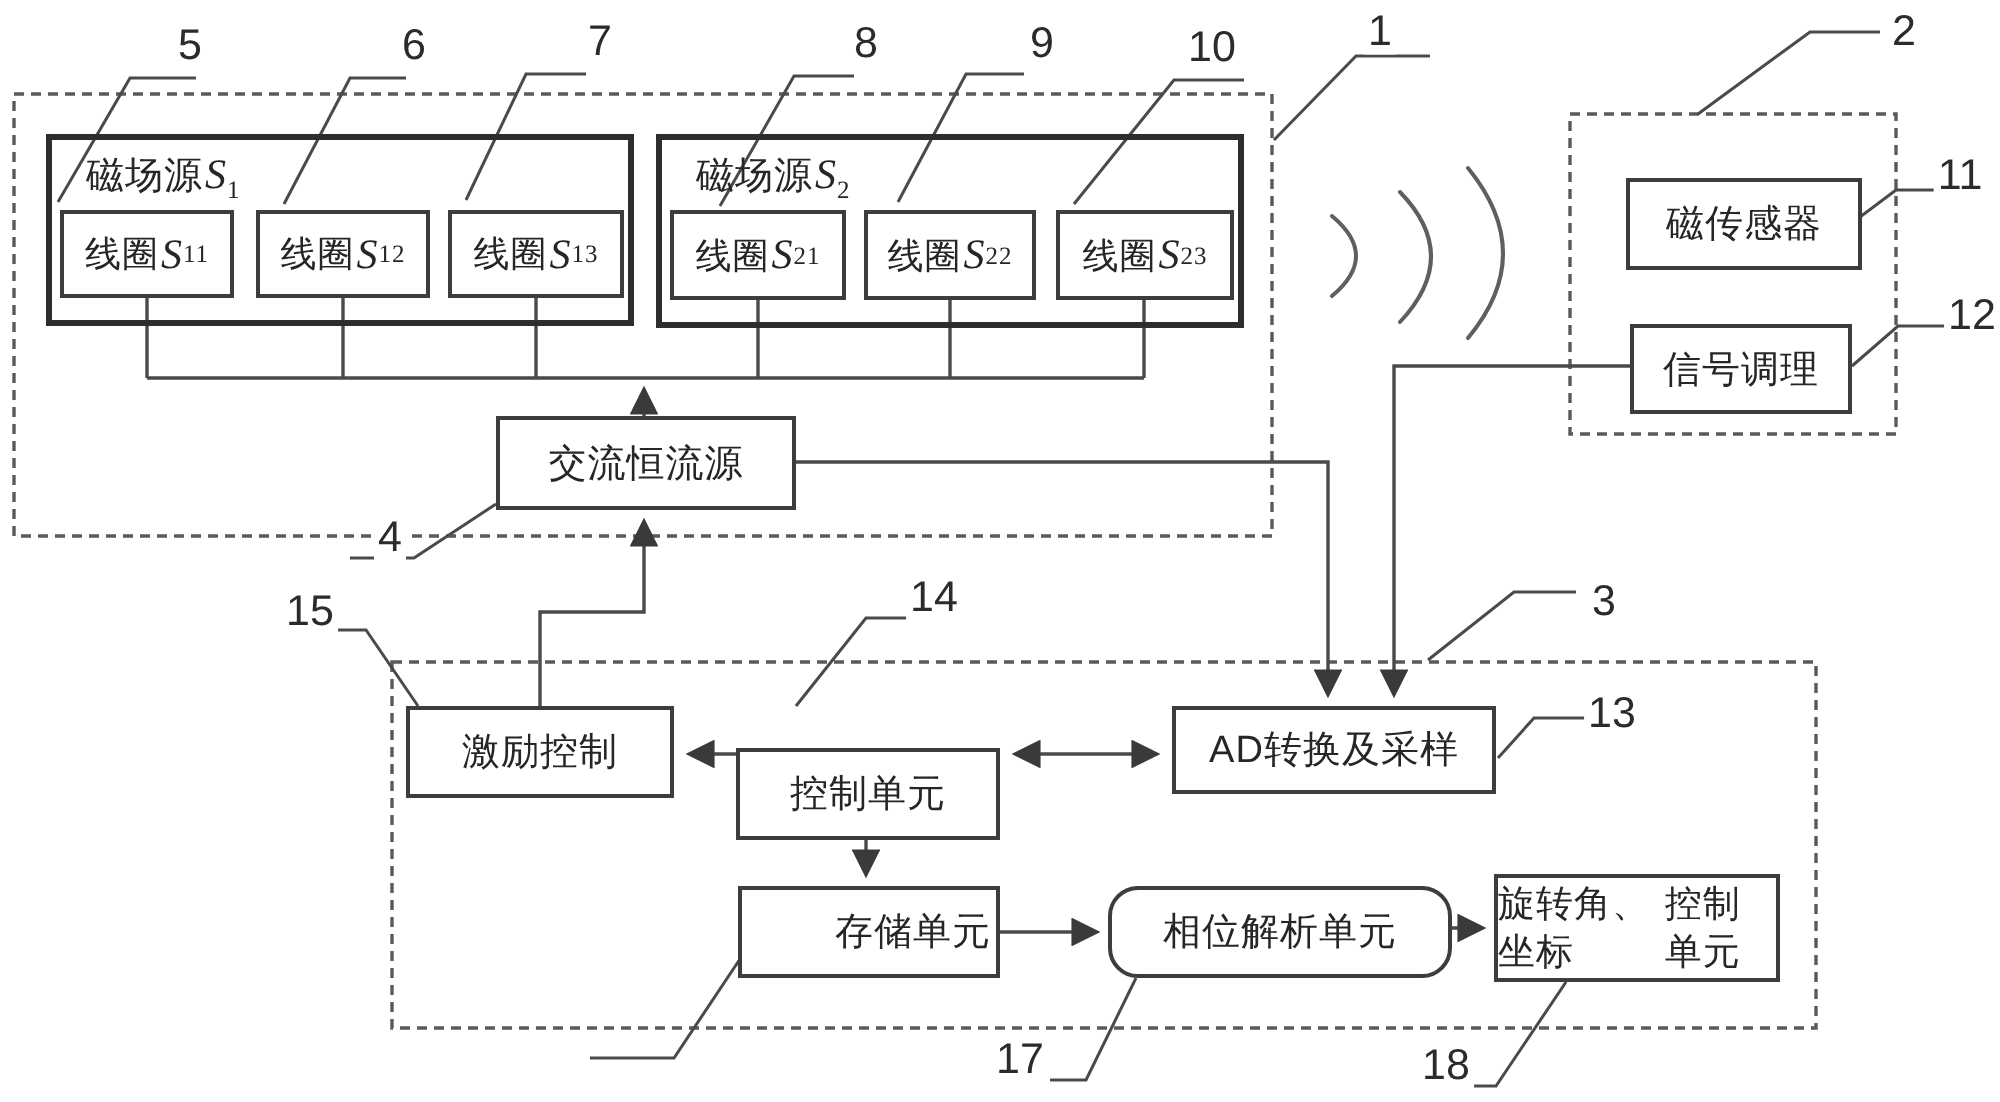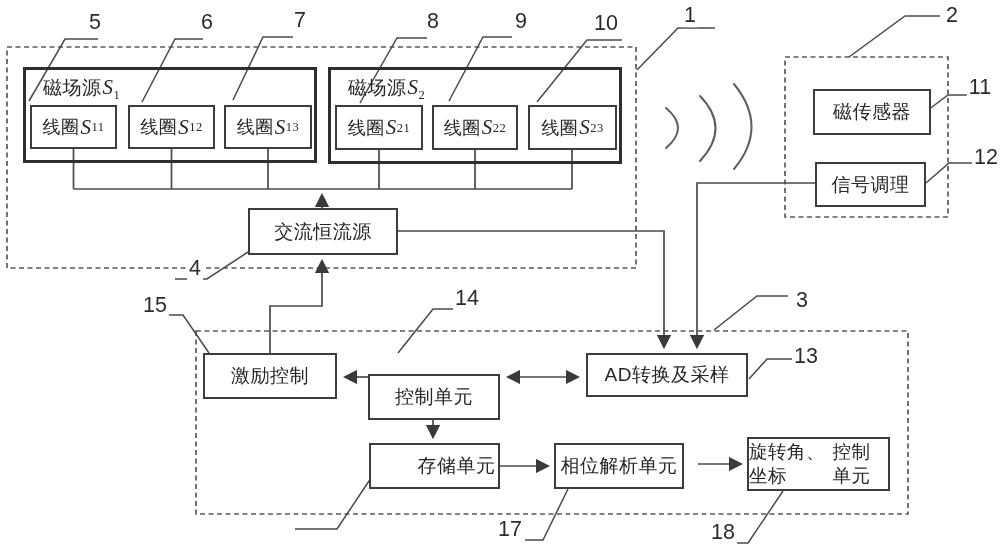--- a/index.html
+++ b/index.html
@@ -135,21 +135,21 @@
     </div>
   <div class="box" style="left:368px;top:353px;width:132px;height:46px;margin-top:21px;">
     <span>控制单元</span>
     </div>
   <div class="box" style="left:586px;top:353px;width:162px;height:44px;">
     <span>AD转换及采样</span>
     </div>
   <div class="box" style="left:369px;top:443px;width:131px;height:46px;padding-left:44px;">
     <span>存储单元</span>
     </div>
-  <div class="box" style="left:554px;top:443px;width:130px;height:46px;">
+  <div class="box" style="left:554px;top:443px;width:172px;height:46px;border-radius:15px;">
     <span>相位解析单元</span>
     </div>
   <div class="box twoline" style="left:747px;top:437px;width:143px;height:54px;">
     <div>旋转角、坐标</div>
     <div>控制单元</div>
   </div>
 
   <div class="num" style="left:690px;top:16px;">1</div>
   <div class="num" style="left:952px;top:16px;">2</div>
   <div class="num" style="left:802px;top:301px;">3</div>

